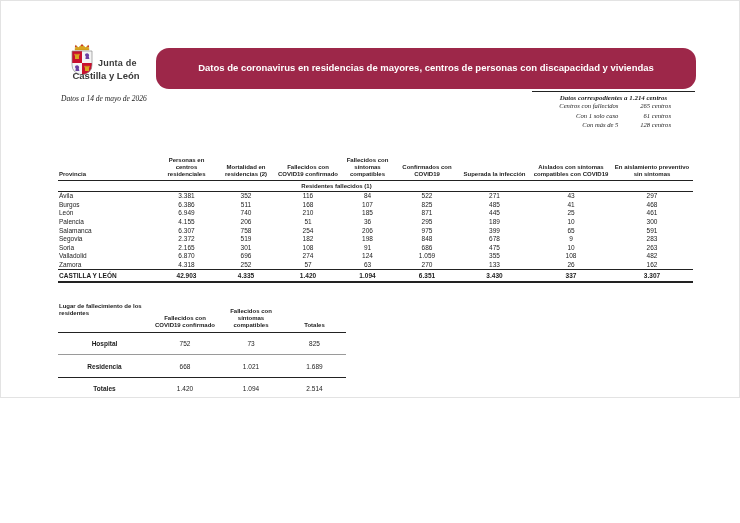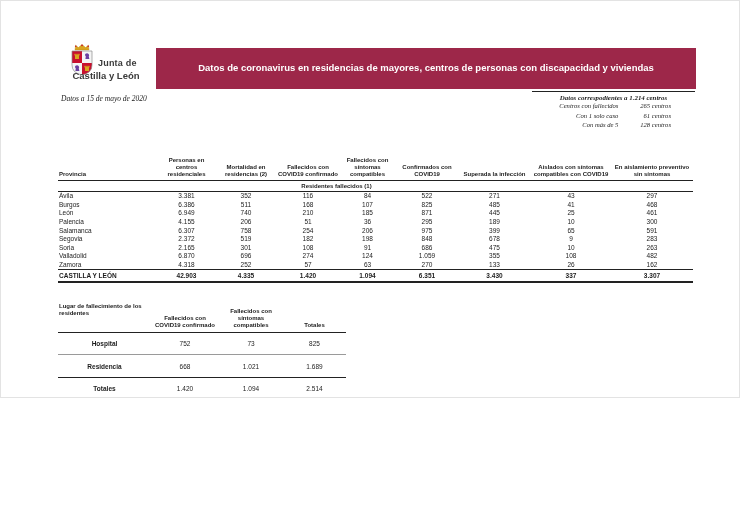--- a/index.html
+++ b/index.html
@@ -11,21 +11,21 @@
   
   .logo-shield{position:absolute;left:69px;top:42px;}
   .logo-junta{position:absolute;left:97px;top:57px;font-weight:bold;font-size:9px;color:#3a3a3a;letter-spacing:.2px;}
   .logo-cyl{position:absolute;left:60px;top:69px;width:90px;text-align:center;font-weight:bold;font-size:9.5px;color:#3a3a3a;}
   .date-note{position:absolute;left:60px;top:93px;font-family:"Liberation Serif",serif;font-style:italic;font-size:7.5px;color:#222;}
   
   .banner{
     position:absolute;left:155px;top:47px;width:540px;height:41px;
     background:#9D2749;color:#fff;display:flex;flex-direction:column;
     justify-content:center;text-align:center;
-    font-weight:bold;font-size:9.5px;line-height:12.5px;box-sizing:border-box;padding:0 8px;
+    font-weight:bold;font-size:9.5px;line-height:12.5px;box-sizing:border-box;padding:0 8px;border-radius:13px;
   }
   
   .centers-info{position:absolute;left:531px;top:90px;width:163px;font-family:"Liberation Serif",serif;}
   .ci-title{border-top:1px solid #222;font-weight:bold;font-style:italic;font-size:6.9px;text-align:center;padding-top:2px;}
   .ci-row{display:flex;font-style:italic;font-size:6.6px;line-height:9.5px;}
   .ci-label{width:53%;text-align:right;}
   .ci-value{width:47%;text-align:right;padding-right:24px;box-sizing:border-box;}
   
   table{border-collapse:collapse;table-layout:fixed;}
   .main-table{position:absolute;left:57px;top:140px;width:635px;font-size:6.5px;}
@@ -93,21 +93,21 @@
 
       <g fill="#6B3FA0">
         <path d="M15.2 11 q2 -1.6 3.4 0 q1 1.2 .2 2.6 l.6 2.4 h-4 l.4 -2.4 q-1.2 -1.2 -.6 -2.6 z"></path>
         <path d="M5.2 23 q2 -1.6 3.4 0 q1 1.2 .2 2.6 l.6 2.4 h-4 l.4 -2.4 q-1.2 -1.2 -.6 -2.6 z"></path>
       </g>
     </g>
     <path d="M2 8 H22 V22 Q22 30 12 32 Q2 30 2 22 Z" fill="none" stroke="#8a8a8a" stroke-width="0.7"></path>
   </svg>
   <div class="logo-junta">Junta de</div>
   <div class="logo-cyl">Castilla y León</div>
-  <div class="date-note">Datos a 15  de mayo de 2020</div>
+  <div class="date-note">Datos a 14  de mayo de 2026</div>
 
   <div class="banner" style="background: rgb(157, 39, 73);">
     <div>Datos de coronavirus en residencias de mayores, centros de personas con discapacidad y viviendas</div>
   </div>
 
   <div class="centers-info">
     <div class="ci-title">Datos correspodientes a 1.214 centros</div>
     <div class="ci-row">
       <span class="ci-label">Centros con fallecidos</span>
       <span class="ci-value">265 centros</span>

